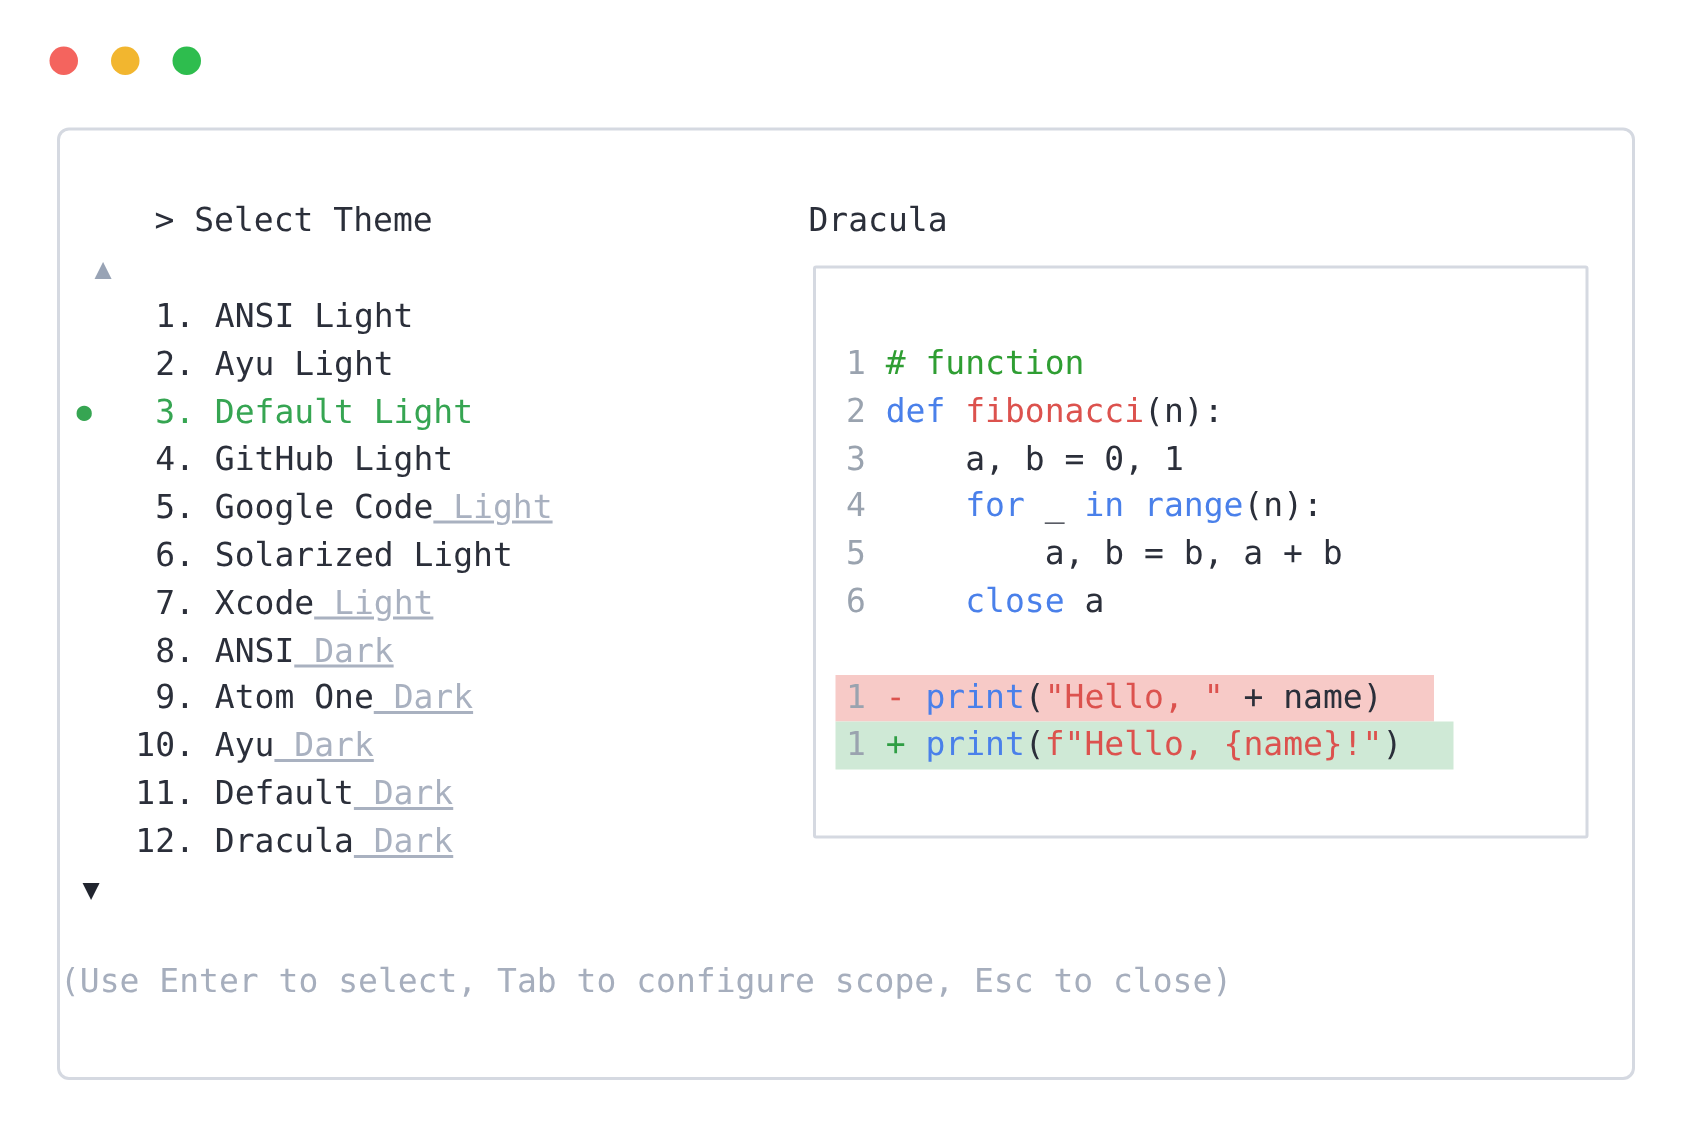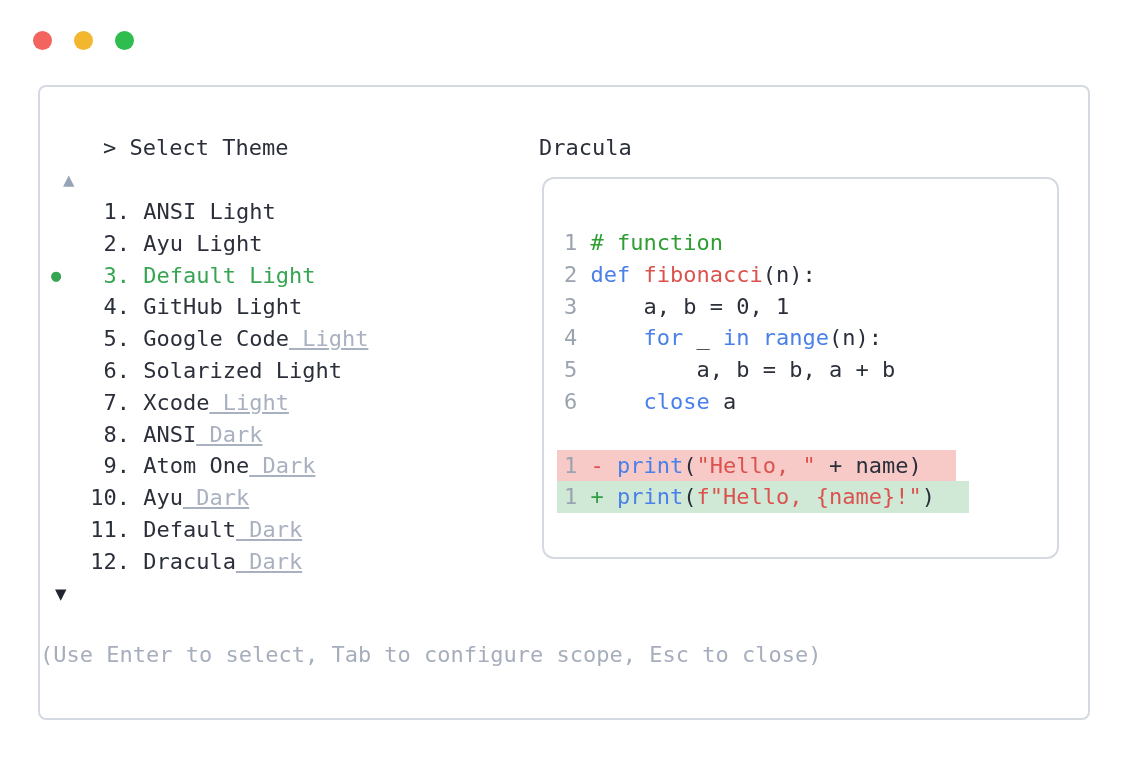--- a/index.html
+++ b/index.html
@@ -39,21 +39,21 @@
   .row{display:flex;height:31.8px;line-height:31.8px;white-space:pre;}
   .row .marker{width:26px;flex:0 0 26px;color:var(--accent-green);font-size:17px;text-align:left;}
   .row .num{width:4ch;flex:0 0 auto;text-align:right;color:var(--text-dark);}
   .row .label{margin-left:1ch;text-align:right;}
   .row .dim{color:var(--text-dim);text-decoration:underline;}
   .row.selected .num,.row.selected .main{color:var(--accent-green);}
 
   .preview-title{white-space:pre;}
   .code-box{
     margin:13px 0 0 3px;width:517px;height:382px;
-    border:2px solid var(--border);border-radius:12px;background:#fff;
+    border:2px solid var(--border);border-radius:2px;background:#fff;
     padding:48px 14px 0 20px;overflow:hidden;
   }
   .cline{height:31.8px;line-height:31.8px;white-space:pre;font-size:22px;}
   .ln{color:var(--line-number);}
   .tk-plain{color:var(--text-dark);}
   .tk-kw{color:var(--keyword-blue);}
   .tk-fn{color:var(--string-red);text-align:right;}
   .tk-str{color:var(--string-red);}
   .tk-comment{color:var(--comment-green);}
   .tk-minus{color:var(--minus-red);}

